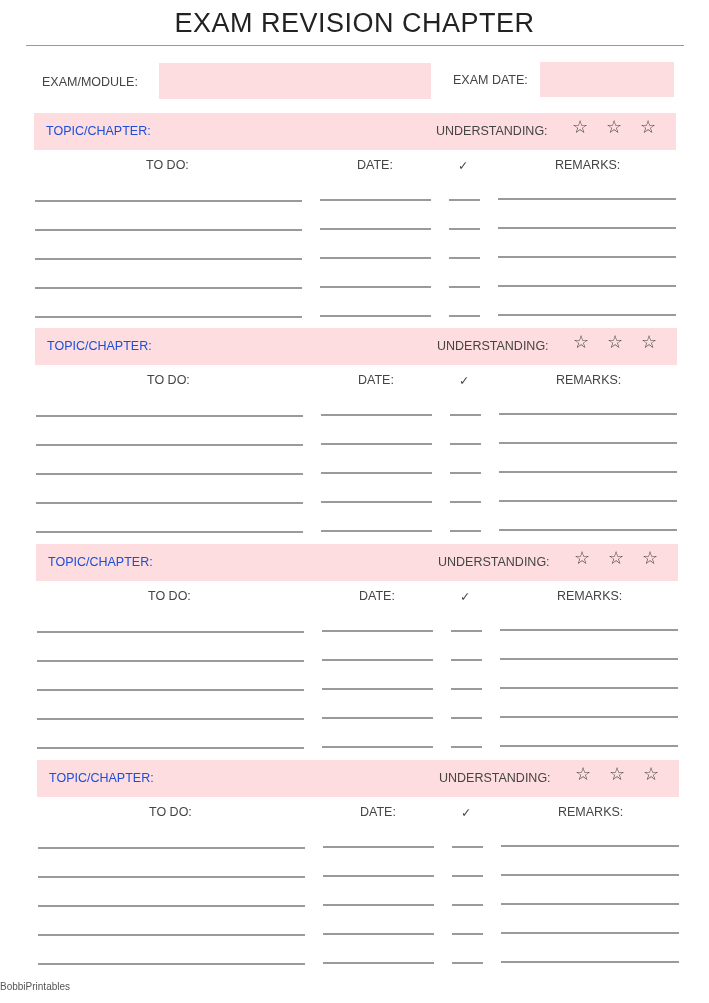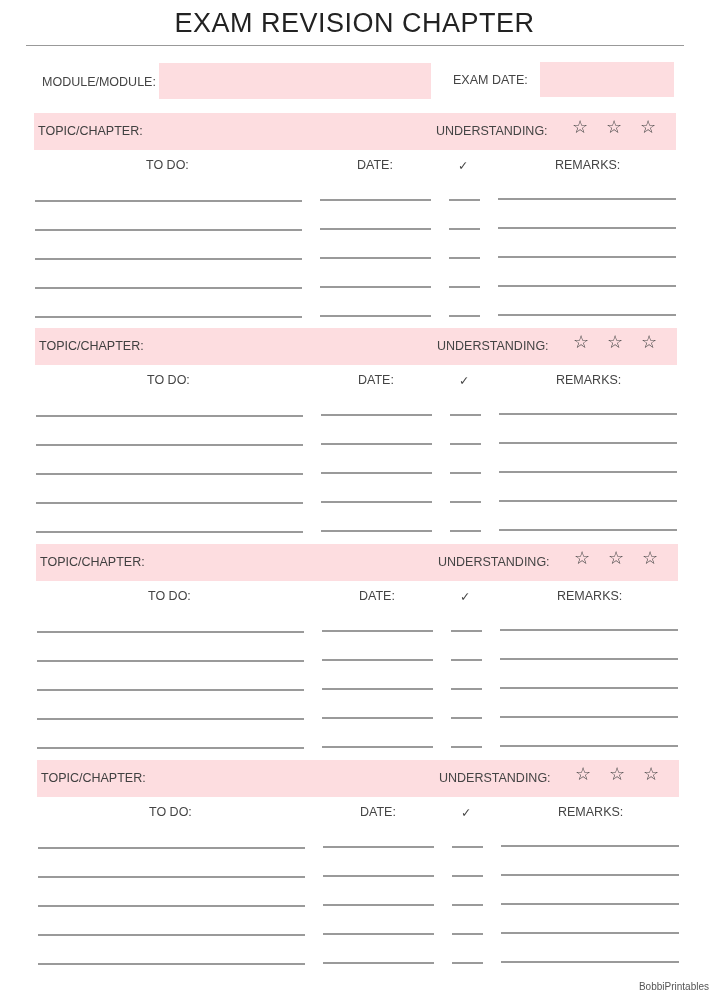--- a/index.html
+++ b/index.html
@@ -3,34 +3,34 @@
 <meta charset="utf-8">
 <style>
   * { box-sizing: border-box; margin: 0; padding: 0; }
   body { width: 709px; height: 1003px; background: #ffffff; font-family: "Liberation Sans", sans-serif; color: #333; position: relative; overflow: hidden; }
   .title { position: absolute; top: 8px; left: 0; width: 709px; text-align: center; font-size: 27px; font-weight: 300; letter-spacing: 0.5px; color: #222; }
   .title-rule { position: absolute; top: 45px; left: 26px; width: 658px; height: 1px; background: #999; }
   .meta-label { position: absolute; font-size: 12.5px; color: #444; }
   .pink-box { position: absolute; background: #fddde0; }
   .section { position: absolute; left: 0; width: 709px; height: 216px; }
   .sec-bar { position: absolute; top: 0; height: 37px; background: #fddde0; }
-  .sec-topic { position: absolute; top: 11px; left: 4px; font-size: 12.5px; color: #404040; }
+  .sec-topic { position: absolute; top: 11px; left: 12px; font-size: 12.5px; color: #1d4ed8; }
   .sec-under { position: absolute; top: 11px; font-size: 12.5px; color: #444; }
   .star { position: absolute; top: 5px; font-size: 18px; color: #444; line-height: 1; }
   .col-head { position: absolute; top: 45px; font-size: 12.5px; color: #444; }
   .line { position: absolute; height: 1.5px; background: #9a9a9a; }
-  .footer { position: absolute; top: 981px; left: 0; width: 709px; text-align: right; font-size: 10px; color: #555; }
+  .footer { position: absolute; top: 981px; left: 0; width: 709px; text-align: left; font-size: 10px; color: #555; }
 </style>
 </head>
 <body>
 
 <div class="title">EXAM REVISION CHAPTER</div>
 <div class="title-rule"></div>
 
-<span class="meta-label" style="top:75px;left:42px;">MODULE/MODULE:</span>
+<span class="meta-label" style="top:75px;left:42px;">EXAM/MODULE:</span>
 <div class="pink-box" style="top:63px;left:159px;width:272px;height:36px;"></div>
 <span class="meta-label" style="top:73px;left:453px;">EXAM DATE:</span>
 <div class="pink-box" style="top:62px;left:540px;width:134px;height:35px;"></div>
 
 <div id="sections">
     <div class="section" style="top: 113px;">
       <div class="sec-bar" style="left:34px;width:642px;">
       <span class="sec-topic">TOPIC/CHAPTER:</span>
       <span class="sec-under" style="left:402px;">UNDERSTANDING:</span>
       <span class="star" style="left:538px;">☆</span>

